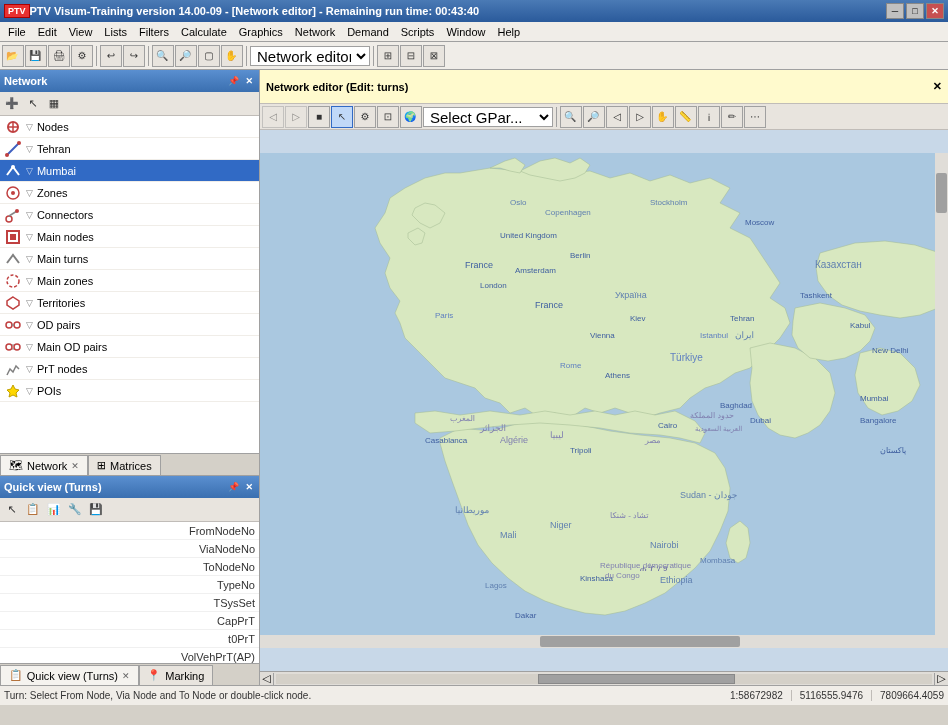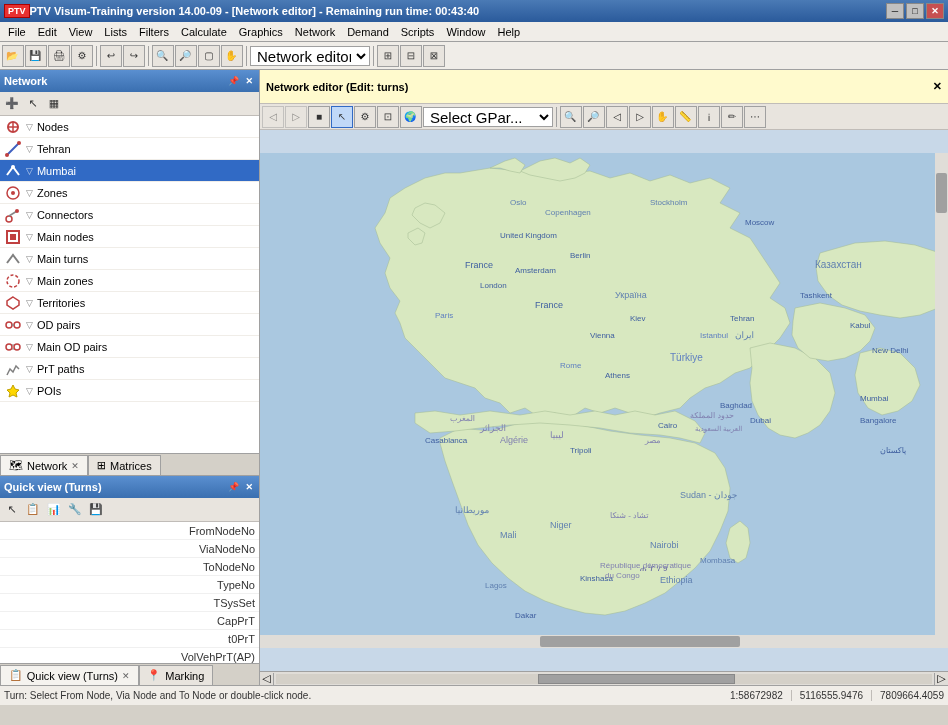--- a/index.html
+++ b/index.html
@@ -475,21 +475,21 @@
         <span class="item-label">Main OD pairs</span>
       </div>
 
       <div class="tree-item">
         <div class="item-icon">
             <svg width="16" height="16">
               <path d="M2,14 L5,8 L8,11 L11,5 L14,8" fill="none" stroke="#808080" stroke-width="1.5"></path>
             </svg>
           </div>
         <span class="filter-icon">▽</span>
-        <span class="item-label">PrT paths</span>
+        <span class="item-label">PrT nodes</span>
       </div>
 
       <div class="tree-item">
         <div class="item-icon">
             <svg width="16" height="16">
               <polygon points="8,2 10,6 14,7 11,10 12,14 8,12 4,14 5,10 2,7 6,6" fill="#ffd700" stroke="#c0a000" stroke-width="1"></polygon>
             </svg>
           </div>
         <span class="filter-icon">▽</span>
         <span class="item-label">POIs</span>

